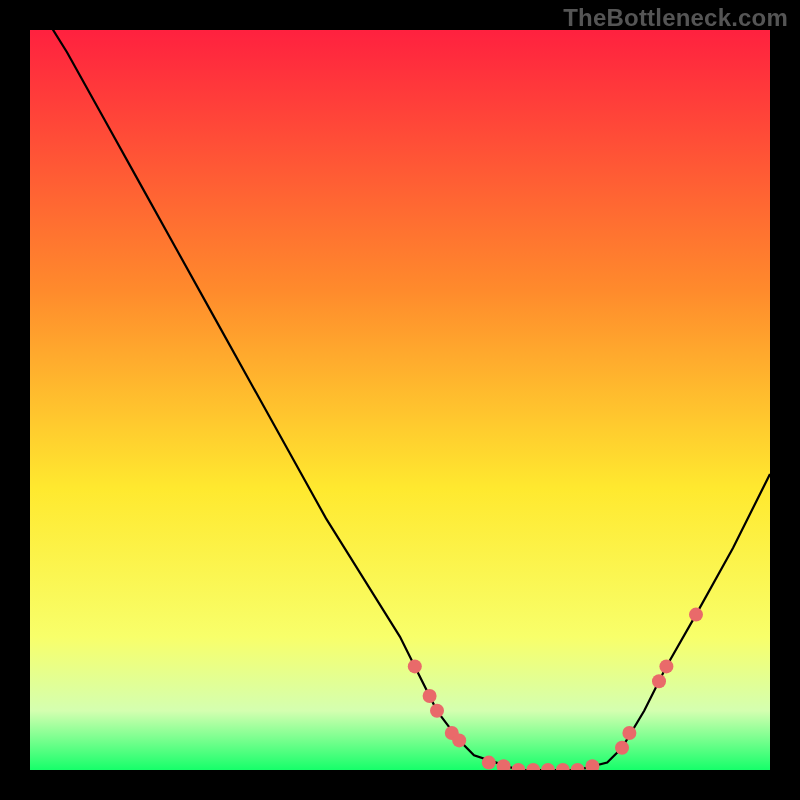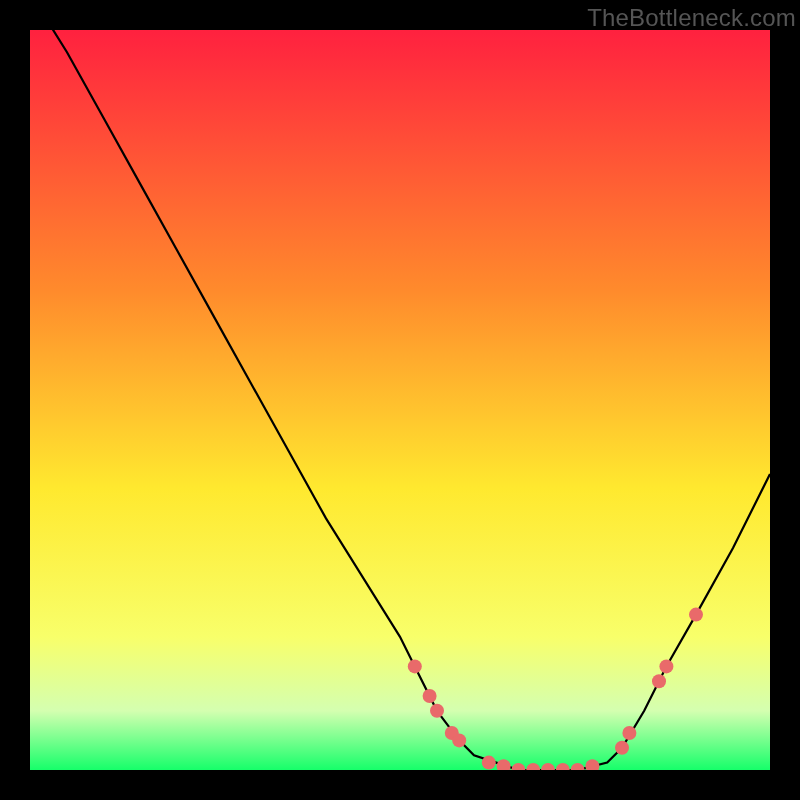--- a/index.html
+++ b/index.html
@@ -13,23 +13,23 @@
   }
   .frame {
     position: relative;
     width: 800px;
     height: 800px;
     background: #000;
   }
   .watermark {
     position: absolute;
     top: 4px;
-    right: 4px;
+    right: 12px;
     font-size: 24px;
-    font-weight: 400;
+    font-weight: 700;
     color: #555;
     letter-spacing: 0.2px;
     z-index: 5;
   }
   .plot-area {
     position: absolute;
     left: 30px;
     top: 30px;
     width: 740px;
     height: 740px;

